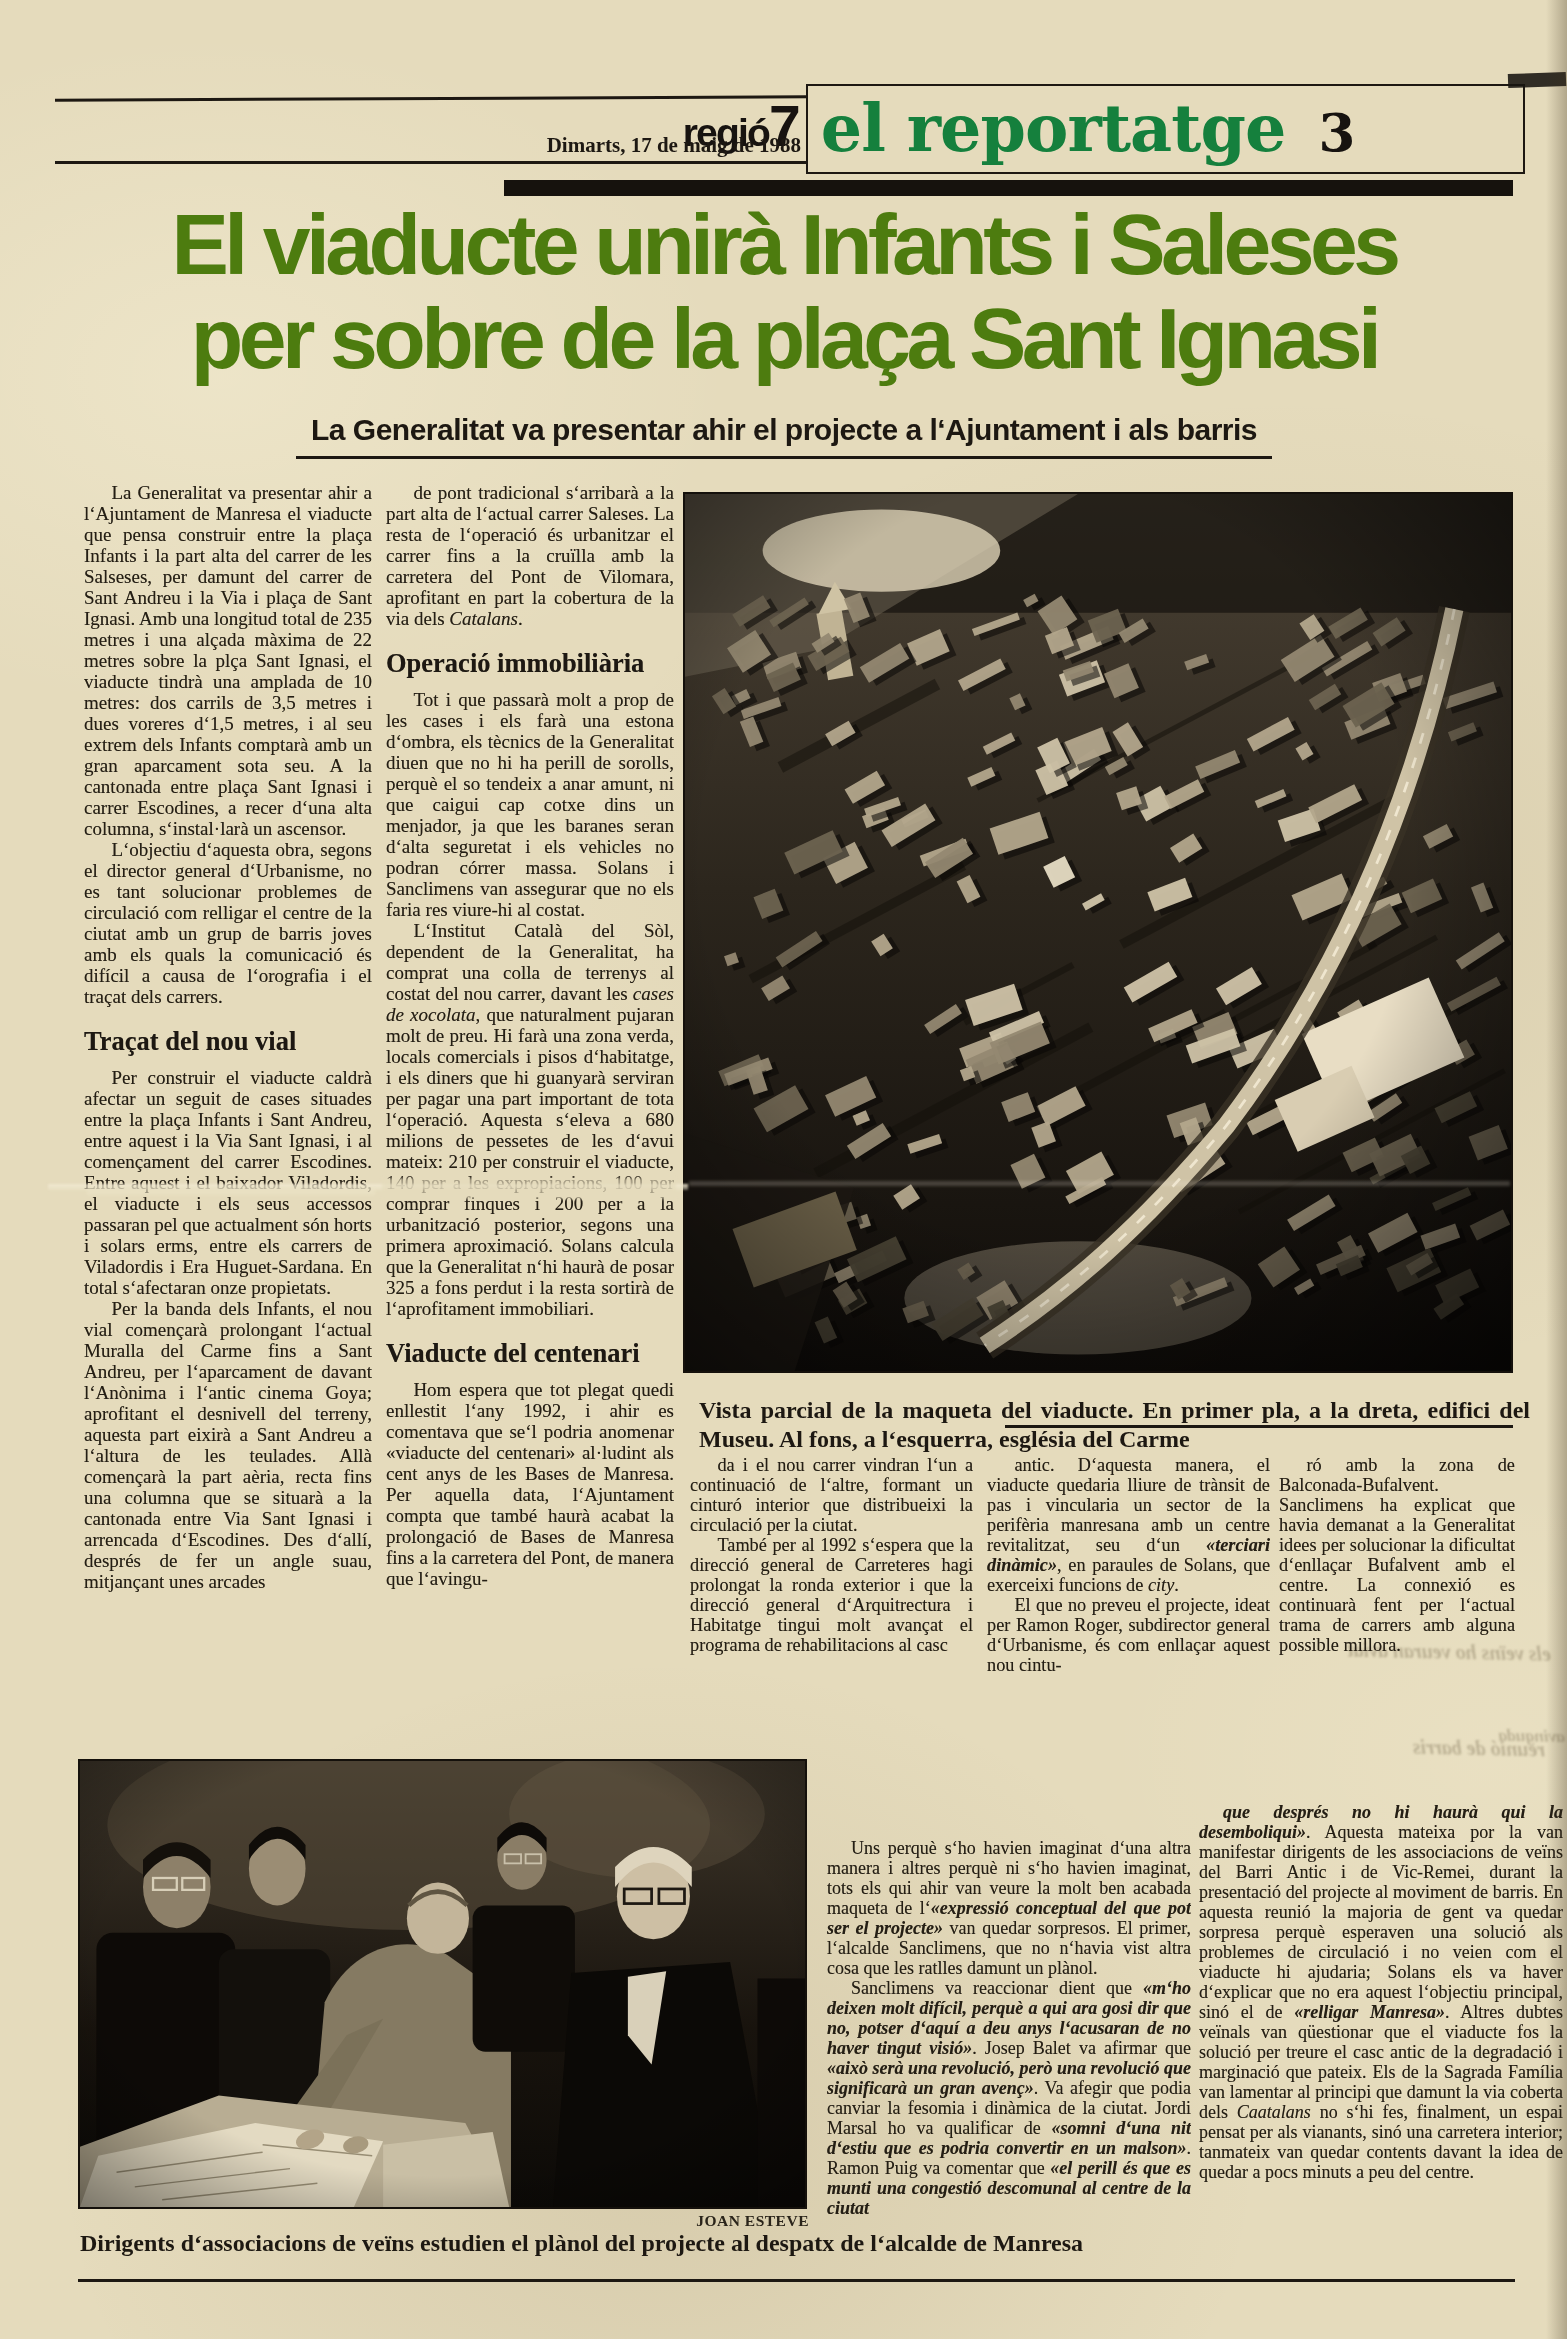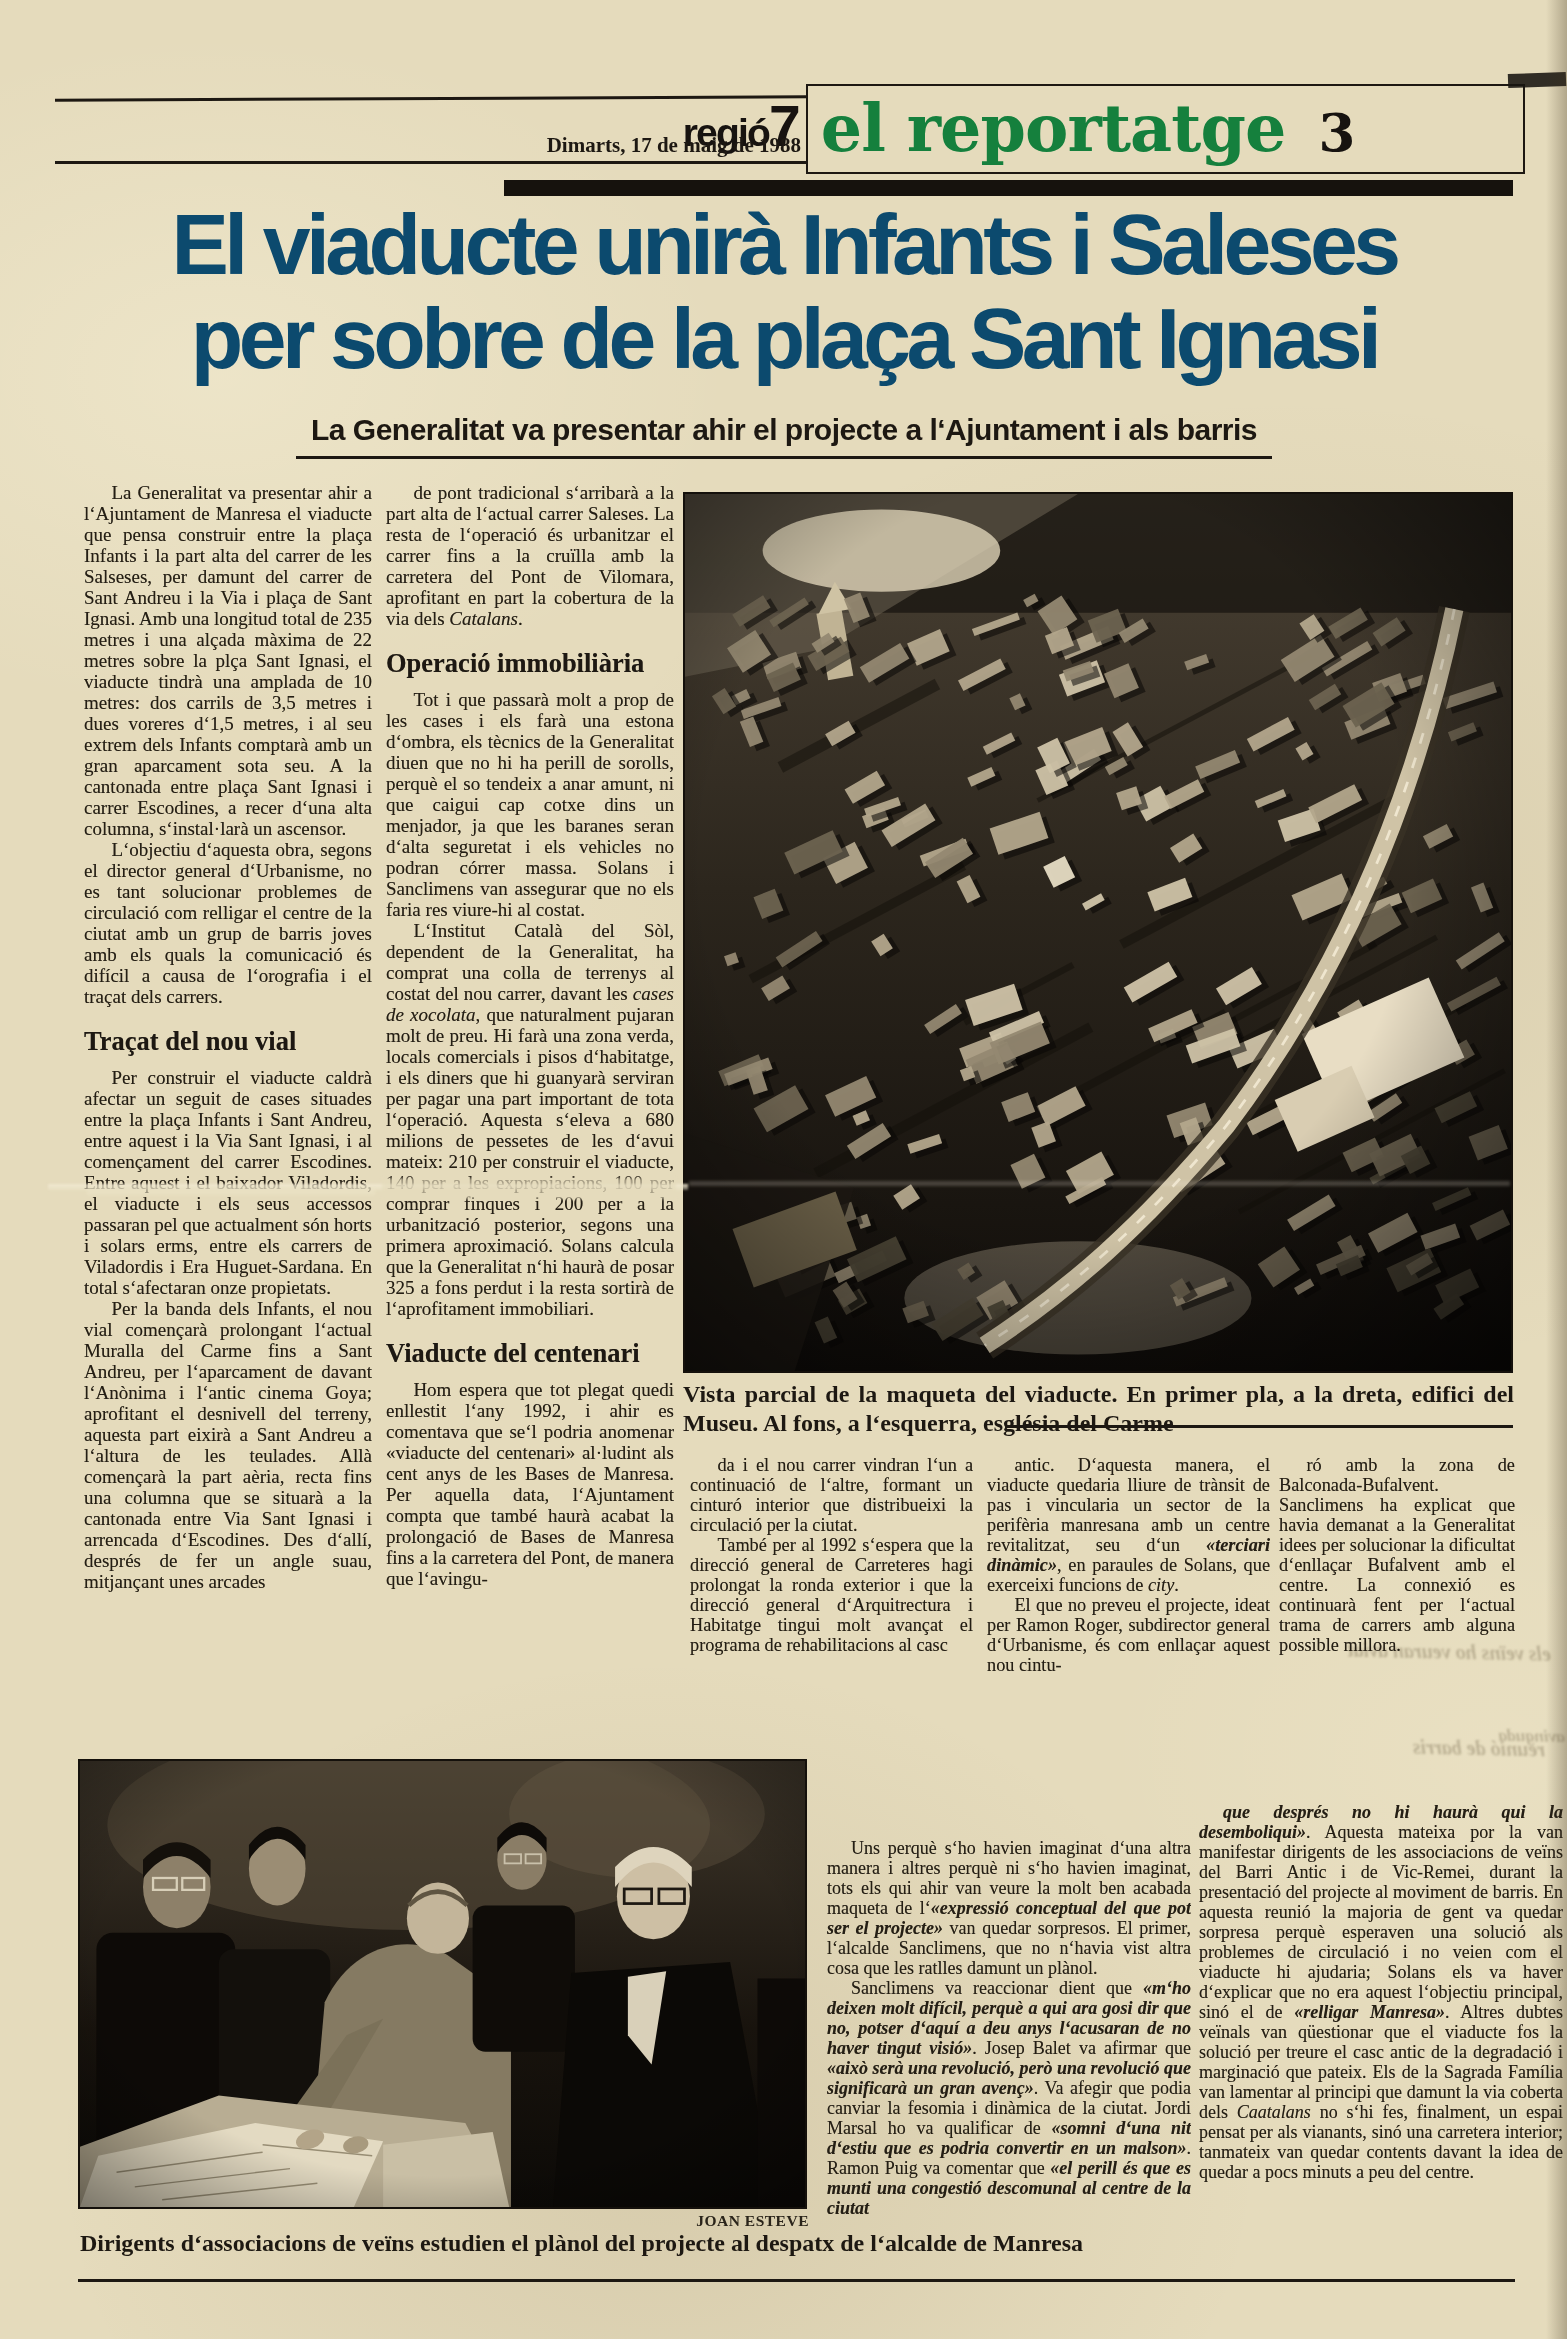--- a/index.html
+++ b/index.html
@@ -28,21 +28,21 @@
   .masthead-logo{position:absolute;left:561px;top:93px;width:238px;text-align:right;white-space:nowrap;
     font-family:"Liberation Sans",sans-serif;font-weight:bold;color:#171310;z-index:3;}
   .logo-word{font-size:39px;letter-spacing:-1.8px;}
   .logo-seven{font-size:57px;letter-spacing:-1.8px;}
   .masthead-date{position:absolute;left:457px;top:133px;width:344px;text-align:right;
     font-weight:bold;font-size:21px;color:#1d1812;z-index:3;}
   .bar-thick{position:absolute;left:504px;top:180px;width:1009px;height:15.5px;background:#16120d;z-index:2;}
 
   
   .headline{position:absolute;left:73px;top:197px;width:1422px;margin:0;text-align:center;z-index:2;
-    font-family:"Liberation Sans",sans-serif;font-weight:bold;color:#0c4a6e;
+    font-family:"Liberation Sans",sans-serif;font-weight:bold;color:#4d7c0f;
     font-size:86px;line-height:94px;letter-spacing:-4.6px;}
   .headline div{white-space:nowrap;}
   .standfirst-wrap{position:absolute;left:0;top:413px;width:1568px;text-align:center;z-index:2;}
   .standfirst{display:inline-block;font-family:"Liberation Sans",sans-serif;font-weight:bold;
     font-size:30px;letter-spacing:-0.5px;color:#1d1812;padding:0 14.6px 9.1px;border-bottom:3.7px solid #1d1812;}
 
   
   .col{position:absolute;top:482px;height:1235px;overflow:hidden;z-index:2;
     font-size:19px;line-height:21px;text-align:justify;color:#241e14;
     text-shadow:0 0 0.5px rgba(34,28,19,.45);}
@@ -51,21 +51,21 @@
   .col-2{left:386px;width:288px;}
   .colhead{font-weight:bold;font-size:26.5px;line-height:29px;margin:20px 0 11px;text-indent:0;
     font-family:"Liberation Serif",serif;color:#1d1812;}
   .seg-it{font-style:italic;}
   .seg-bi{font-style:italic;font-weight:bold;}
 
   
   .photo1{position:absolute;left:683px;top:492px;width:826px;height:877px;margin:0;
     border:2.7px solid #14100b;background:#171310;z-index:2;}
   .photo1 svg{display:block;width:100%;height:100%;}
-  .caption1{position:absolute;left:683px;top:1380px;width:831px;margin:0;z-index:2;
+  .caption1{position:absolute;left:683px;top:1380px;width:831px;margin:16px;z-index:2;
     font-weight:bold;font-size:24px;line-height:29px;text-align:justify;color:#1d1812;}
   .rule-under{left:1005px;top:1425px;width:508px;height:2.7px;}
 
   .undercol{position:absolute;top:1455px;height:267px;overflow:hidden;z-index:2;
     font-size:18.3px;line-height:20px;text-align:justify;color:#241e14;
     text-shadow:0 0 0.5px rgba(34,28,19,.45);}
   .col-3{left:690px;width:283px;}
   .col-4{left:987px;width:283px;}
   .col-5{left:1279px;width:236px;}
 

